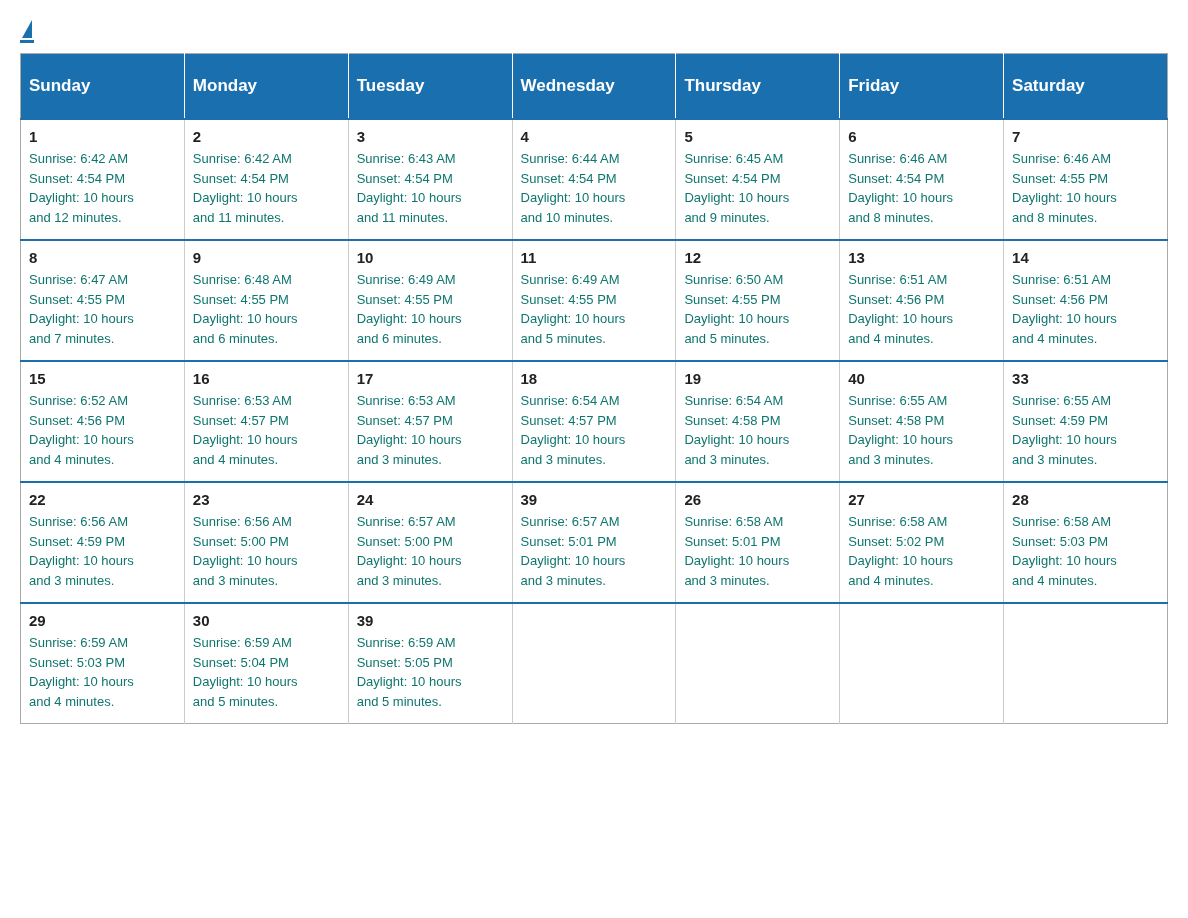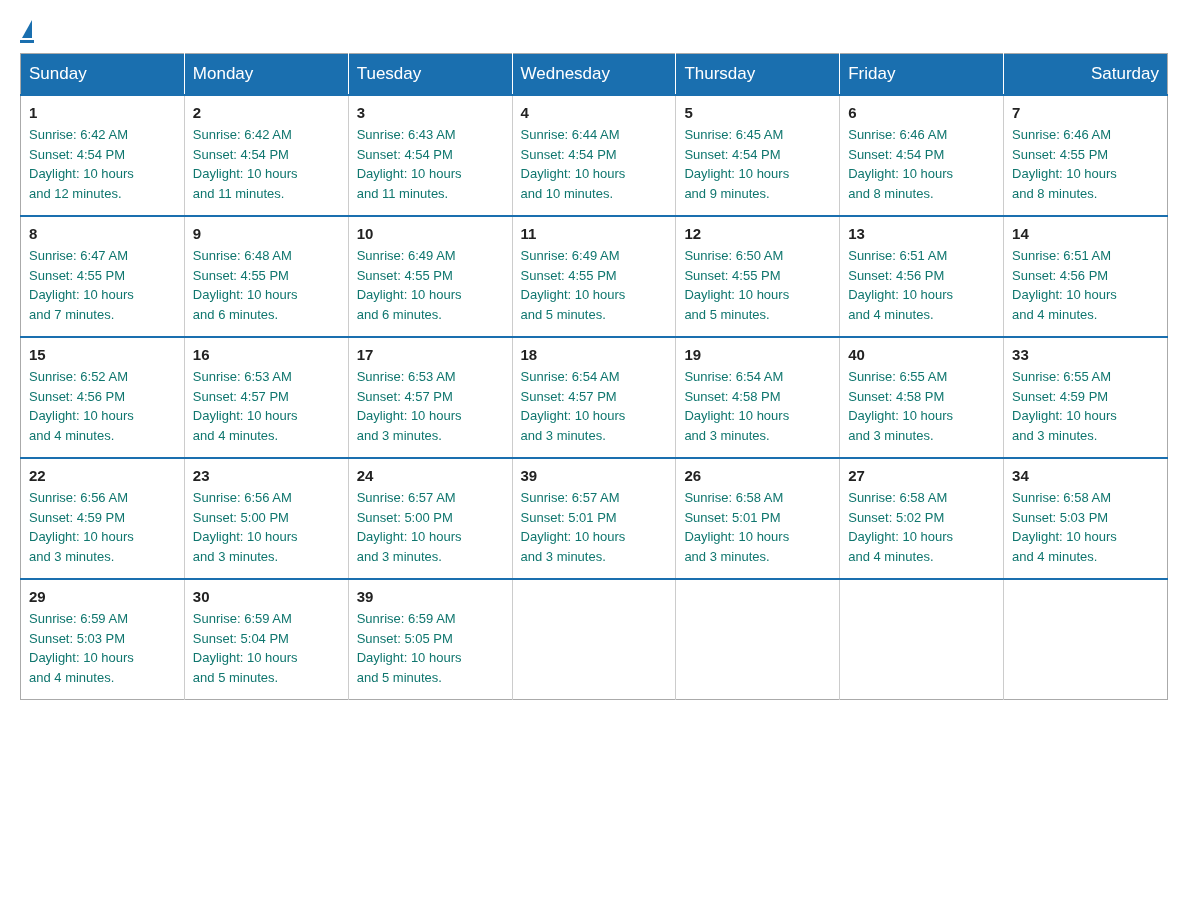--- a/index.html
+++ b/index.html
@@ -70,29 +70,28 @@
     .calendar {
       width: 100%;
       border-collapse: collapse;
       border: 1px solid #aaa;
     }
     .calendar thead tr {
       background-color: #1a6faf;
     }
     .calendar thead th {
       color: #fff;
-      padding: 10px 8px;
+      padding: 22px 8px;
       text-align: left;
       font-size: 17px;
-      font-weight: normal;
+      font-weight: bold;
       border-right: 1px solid #fff;
     }
     .calendar thead th:last-child {
       border-right: none;
-      text-align: right;
     }
     .calendar tbody tr {
       border-top: 2px solid #1a6faf;
     }
     .calendar tbody td {
       vertical-align: top;
       padding: 8px 8px 12px 8px;
       border-right: 1px solid #ccc;
       font-size: 13.5px;
       color: #333;
@@ -258,21 +257,21 @@
         </td>
         <td>
           <span class="day-number">26</span>
           <div class="day-info">Sunrise: 6:58 AM<br>Sunset: 5:01 PM<br>Daylight: 10 hours<br>and 3 minutes.</div>
         </td>
         <td>
           <span class="day-number">27</span>
           <div class="day-info">Sunrise: 6:58 AM<br>Sunset: 5:02 PM<br>Daylight: 10 hours<br>and 4 minutes.</div>
         </td>
         <td>
-          <span class="day-number">34</span>
+          <span class="day-number">28</span>
           <div class="day-info">Sunrise: 6:58 AM<br>Sunset: 5:03 PM<br>Daylight: 10 hours<br>and 4 minutes.</div>
         </td>
       </tr>
       <tr>
         <td>
           <span class="day-number">29</span>
           <div class="day-info">Sunrise: 6:59 AM<br>Sunset: 5:03 PM<br>Daylight: 10 hours<br>and 4 minutes.</div>
         </td>
         <td>
           <span class="day-number">30</span>

